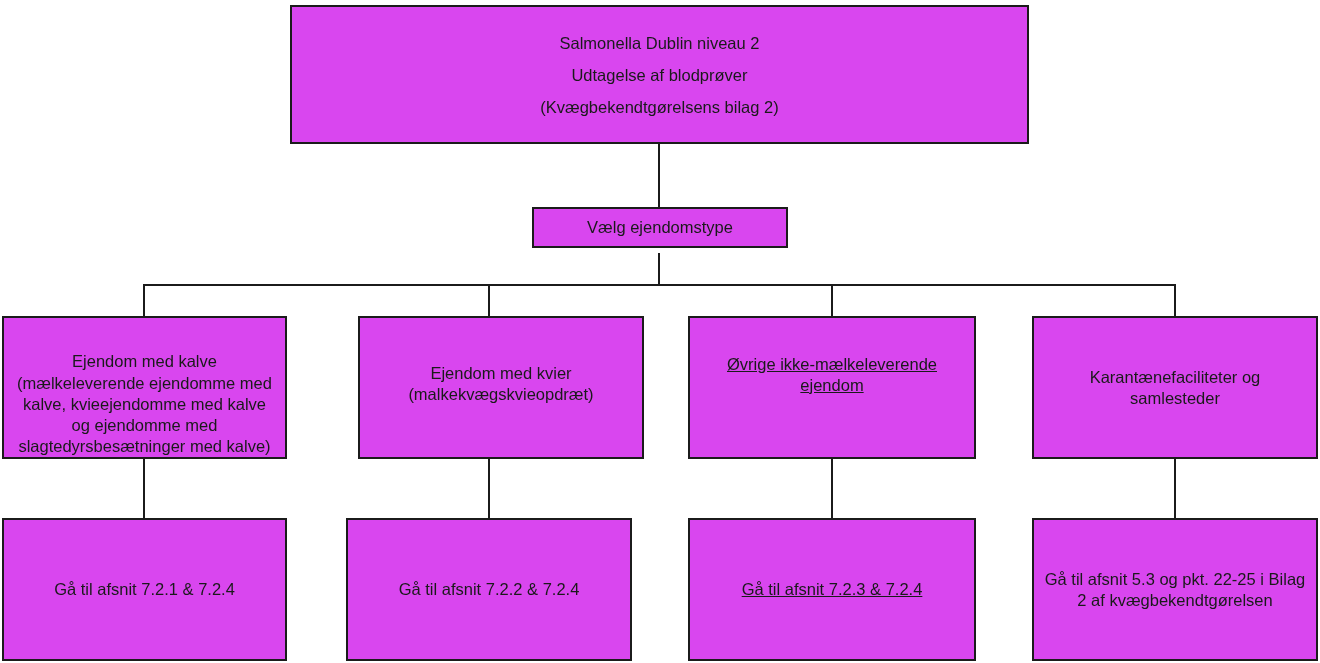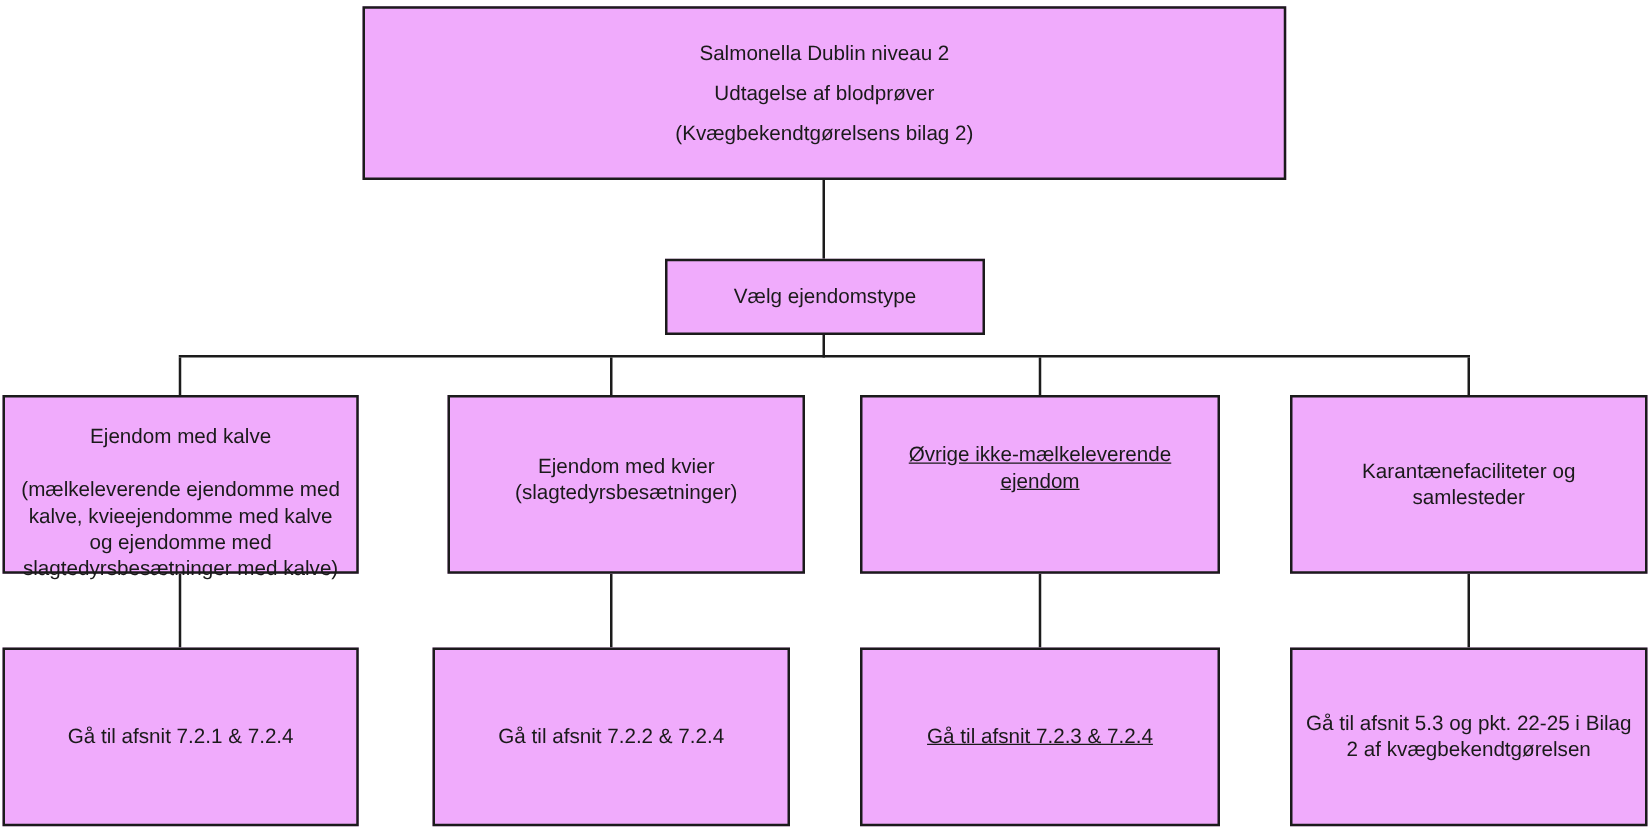--- a/index.html
+++ b/index.html
@@ -13,50 +13,49 @@
     height: 663px;
     background: #ffffff;
     font-family: "Liberation Sans", sans-serif;
     color: #1a1a1a;
     overflow: hidden;
   }
   .box {
     position: absolute;
     box-sizing: border-box;
     border: 2px solid #1b1b1b;
-    background: #f0abfc;
+    background: #d946ef;
     display: flex;
     flex-direction: column;
     align-items: center;
     justify-content: center;
     text-align: center;
     font-size: 16.5px;
     line-height: 21px;
   }
   .line {
     position: absolute;
     background: #1b1b1b;
   }
   .root-box {
     left: 290px; top: 5px; width: 739px; height: 139px;
     line-height: 32px; gap: 0;
   }
   .decision-box {
-    left: 532px; top: 207px; width: 256px; height: 61px;
+    left: 532px; top: 207px; width: 256px; height: 41px;
   }
   .col-a { left: 2px;    width: 285px; }
   .col-b { left: 346px;  width: 286px; }
   .col-c { left: 688px;  width: 288px; text-decoration: underline; }
   .col-d { left: 1032px; width: 286px; }
   .row-type   { top: 316px; height: 143px; }
   .row-action { top: 518px; height: 143px; }
   .type-kalve {
-    justify-content: flex-start;
-    padding-top: 21px;
-    gap: 21px;
+    justify-content: flex-end;
+    padding-top: 7px;
   }
   .type-kalve .node-title { margin-bottom: 1px; }
   .subtitle-italic {
     font-size: 16.5px;
     line-height: 21px;
   }
   .type-kvier   { padding-bottom: 8px; margin-left: 12px; }
   .type-ovrige  { padding-bottom: 26px; }
   .action-box   { padding: 0 2px; }
 </style>
@@ -98,21 +97,21 @@
   </div>
   <div class="box col-a row-action action-box">
     <div>
         <div>Gå til afsnit 7.2.1 &amp; 7.2.4</div>
       </div>
   </div>
 
   <div class="box col-b row-type type-kvier">
     <div>
         <div>Ejendom med kvier</div>
-        <div>(slagtedyrsbesætninger)</div>
+        <div>(malkekvægskvieopdræt)</div>
       </div>
   </div>
   <div class="box col-b row-action action-box">
     <div>
         <div>Gå til afsnit 7.2.2 &amp; 7.2.4</div>
       </div>
   </div>
 
   <div class="box col-c row-type type-ovrige">
     <div>

